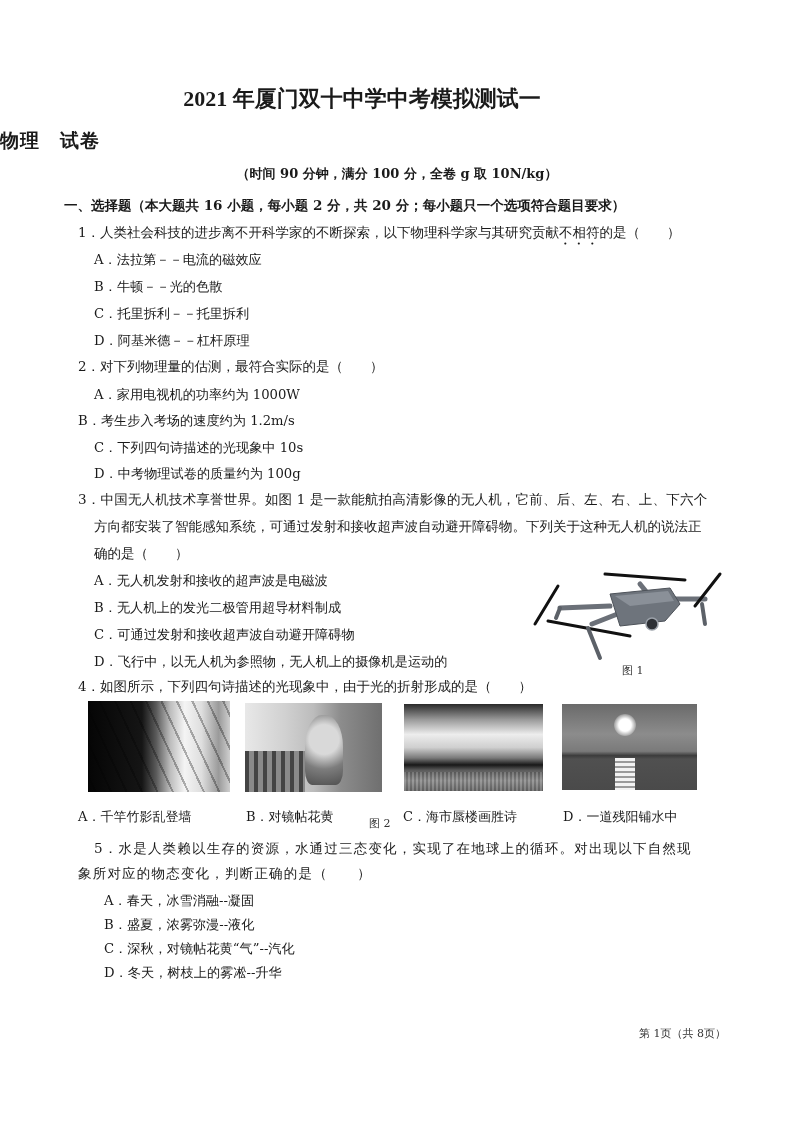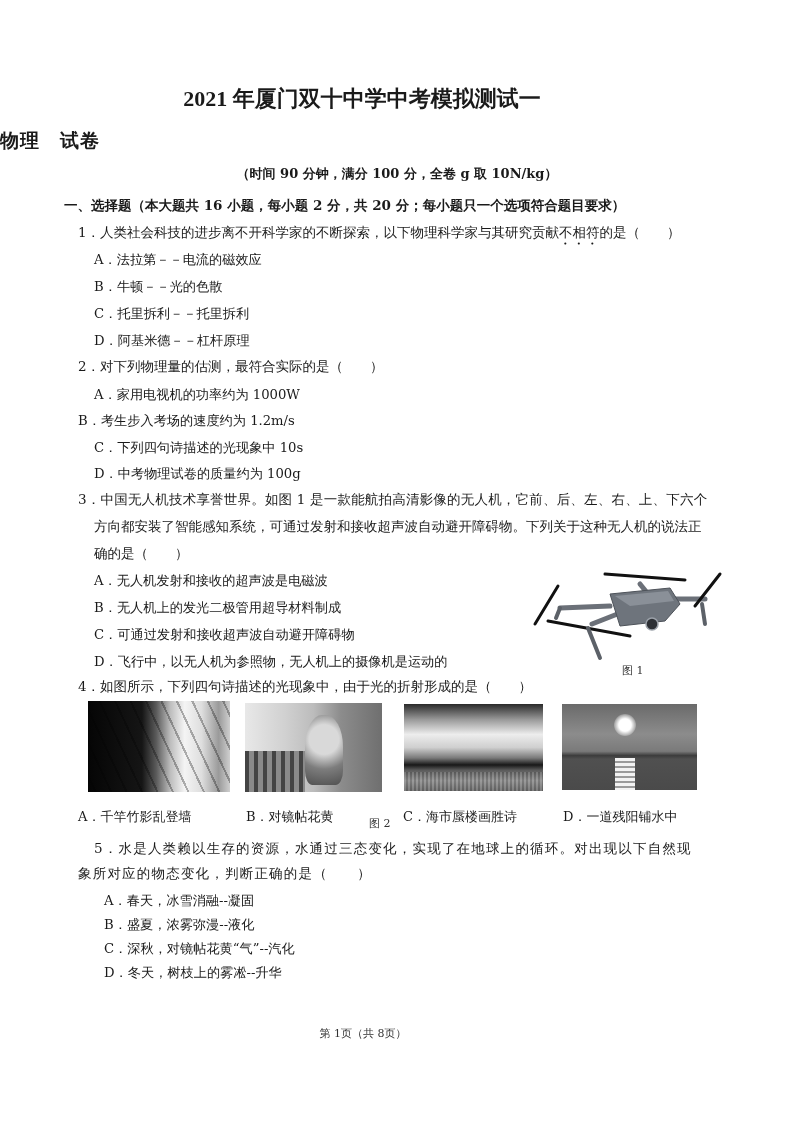--- a/index.html
+++ b/index.html
@@ -9,21 +9,21 @@
   .title { left:0; width:724px; text-align:center; top:84px; font-size:22px; font-weight:bold; font-family:"Liberation Serif","DejaVu Serif",serif; }
   .subtitle { left:0; width:716px; top:128px; font-size:19px; font-weight:bold; letter-spacing:1px; }
   .info { left:0; width:794px; text-align:center; top:165px; font-size:13px; font-weight:bold; }
   .section { left:64px; top:197px; font-size:13.5px; font-weight:bold; }
   .q { font-size:13.5px; }
   .opt { font-size:13.2px; }
   .q5 { font-size:13.5px; letter-spacing:1.2px; }
   .fig { position:absolute; overflow:hidden; }
   .cap { font-size:13px; }
   .small { font-size:11px; color:#333; }
-  .footer { left:0; width:726px; text-align:center; top:1026px; font-size:11px; color:#333; }
+  .footer { left:0; width:726px; text-align:right; top:1026px; font-size:11px; color:#333; }
   
   #img-bamboo { left:88px; top:701px; width:142px; height:91px;
     background:linear-gradient(90deg,#050505 0%,#151515 38%,#5a5a5a 48%,#bdbdbd 58%,#f4f4f4 68%,#dedede 80%,#9a9a9a 92%,#cfcfcf 100%); }
   #img-bamboo::before { content:""; position:absolute; inset:0;
     background:repeating-linear-gradient(65deg,rgba(0,0,0,0) 0 6px,rgba(40,40,40,.35) 6px 8px,rgba(0,0,0,0) 8px 14px); mix-blend-mode:multiply; }
   #img-mirror { left:245px; top:703px; width:137px; height:89px;
     background:linear-gradient(90deg,#e8e8e8 0%,#d0d0d0 30%,#bcbcbc 50%,#8c8c8c 70%,#6f6f6f 100%); }
   #img-mirror::before { content:""; position:absolute; left:60px; top:12px; width:38px; height:70px; border-radius:45% 45% 20% 20%;
     background:radial-gradient(circle at 50% 35%,#d9d9d9 0 30%,#7d7d7d 60%,#505050 100%); }
   #img-mirror::after { content:""; position:absolute; left:0; top:48px; width:60px; height:41px;

